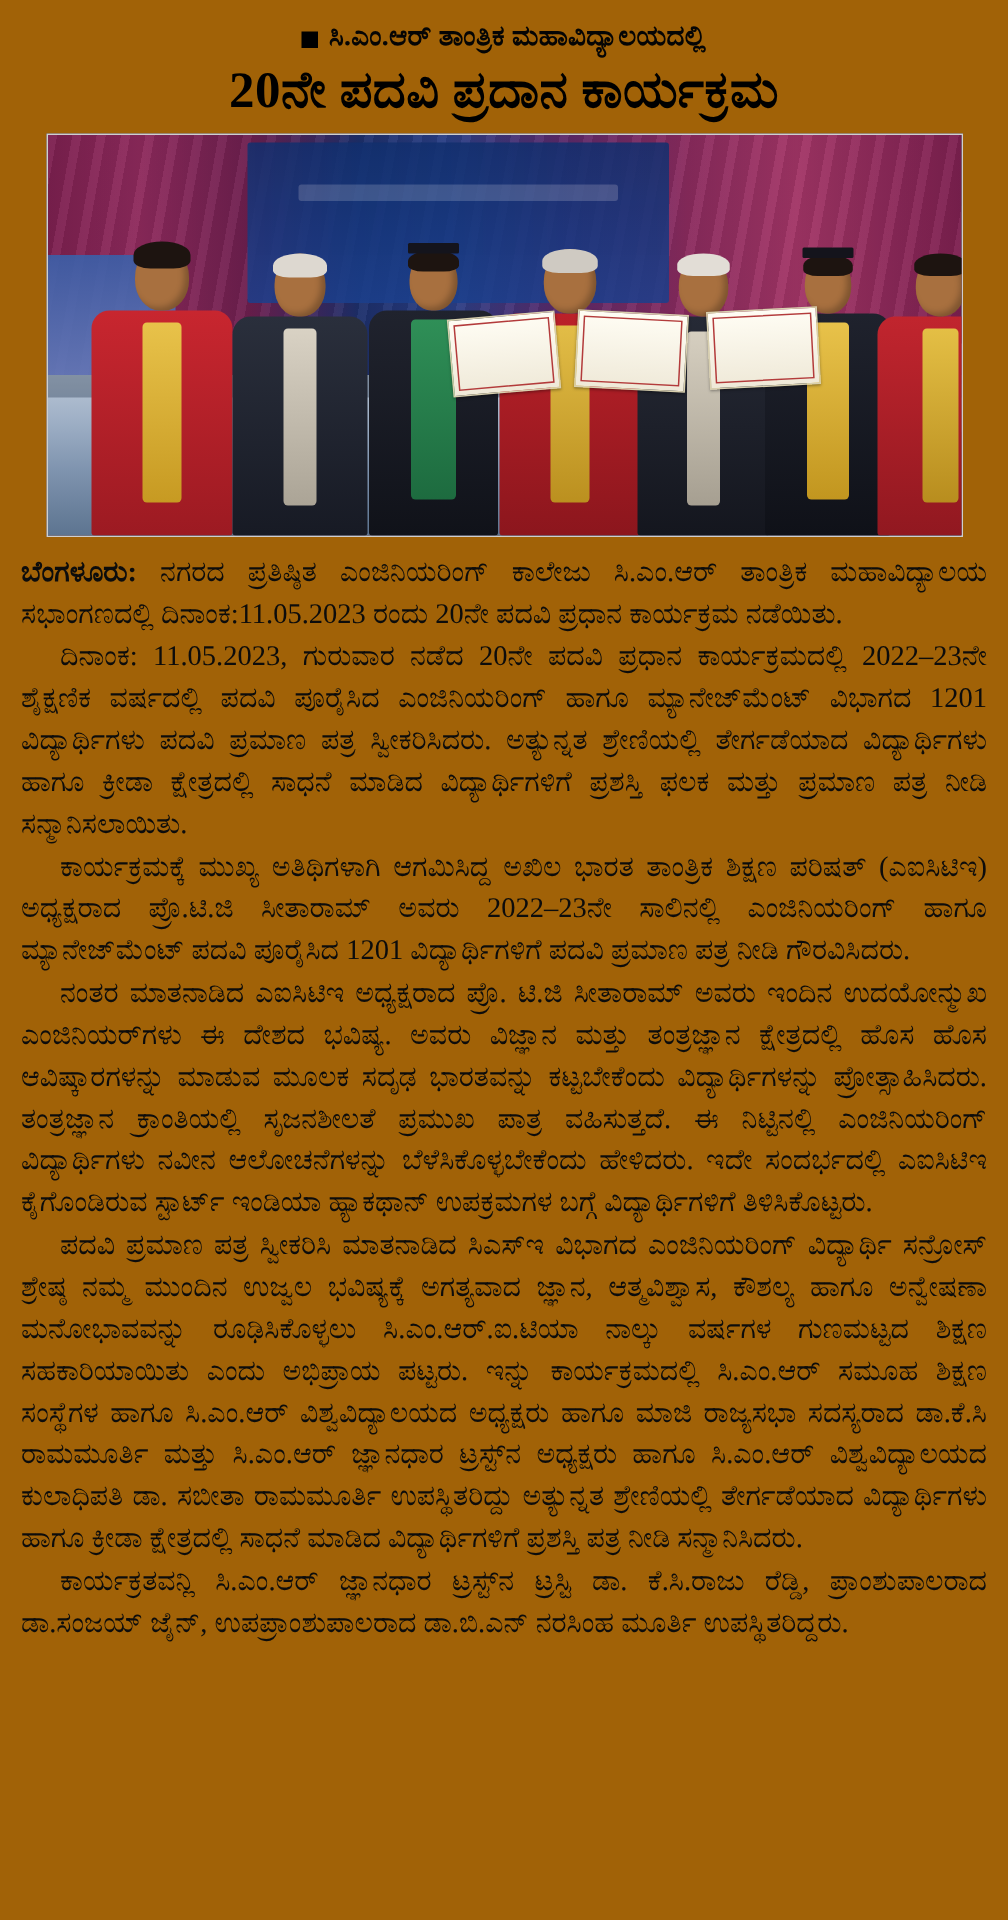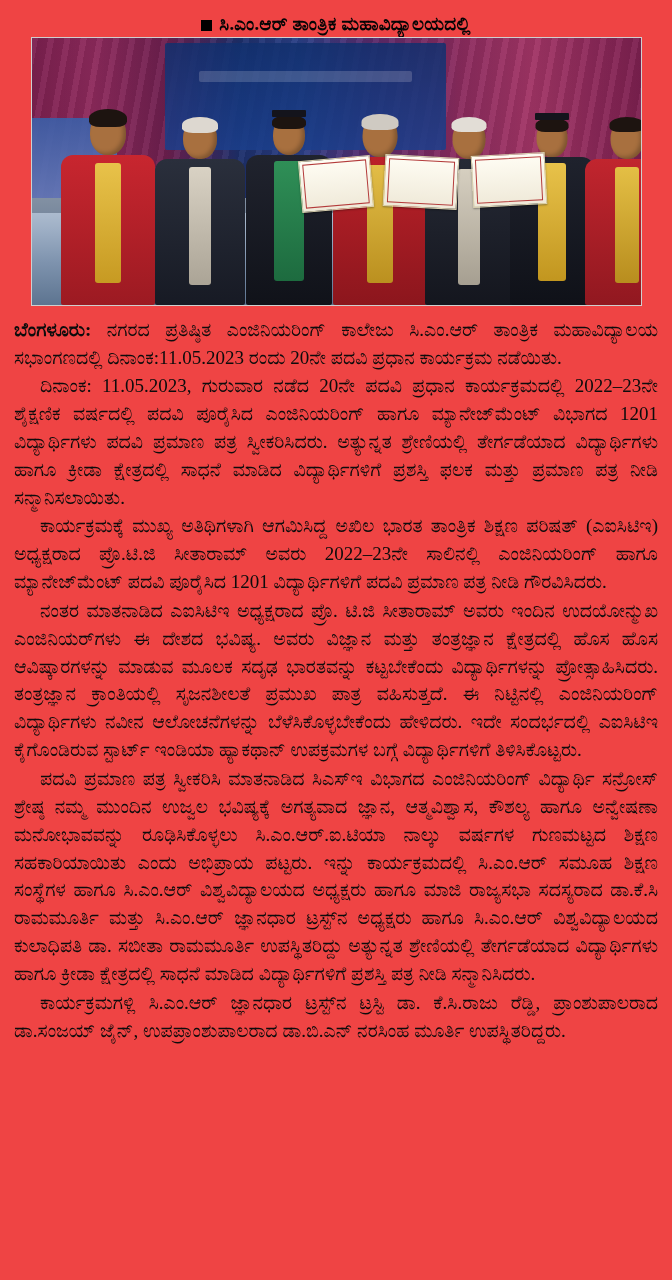--- a/index.html
+++ b/index.html
@@ -13,21 +13,21 @@
     font-family: "Liberation Sans", sans-serif;
     color: #111;
     overflow: hidden;
   }
   .page {
     width: 672px;
     height: 1280px;
     box-sizing: border-box;
     padding: 10px 14px 6px 14px;
     position: relative;
-    background: #ef4444;
+    background: #a16207;
   }
 
   
   .kicker-row {
     display: flex;
     align-items: center;
     justify-content: center;
     gap: 7px;
     margin-top: 4px;
     margin-bottom: 2px;
@@ -214,20 +214,21 @@
 </head>
 <body>
 
 <div class="page">
 
   <div class="kicker-row">
     <span class="kicker-bullet"></span>
     <span class="kicker-text">ಸಿ.ಎಂ.ಆರ್ ತಾಂತ್ರಿಕ ಮಹಾವಿದ್ಯಾಲಯದಲ್ಲಿ</span>
   </div>
 
+  <h1 class="headline">20ನೇ ಪದವಿ ಪ್ರದಾನ ಕಾರ್ಯಕ್ರಮ</h1>
 
   <div class="photo-wrap">
     <div class="photo">
       <div class="bg-drape"></div>
       <div class="bg-banner"></div>
       <div class="bg-lowerleft"></div>
       <div class="bg-rail"></div>
       <div class="bg-stage"></div>
 
       <div class="person" style="left:28px;width:96px;height:200px;">
@@ -289,16 +290,16 @@
 
   <div class="body-text">
     <p class="first">
       <span class="dateline">ಬೆಂಗಳೂರು:</span>
       <span>ನಗರದ ಪ್ರತಿಷ್ಠಿತ ಎಂಜಿನಿಯರಿಂಗ್ ಕಾಲೇಜು ಸಿ.ಎಂ.ಆರ್ ತಾಂತ್ರಿಕ ಮಹಾವಿದ್ಯಾಲಯ ಸಭಾಂಗಣದಲ್ಲಿ ದಿನಾಂಕ:11.05.2023 ರಂದು 20ನೇ ಪದವಿ ಪ್ರಧಾನ ಕಾರ್ಯಕ್ರಮ ನಡೆಯಿತು.</span>
     </p>
     <p>ದಿನಾಂಕ: 11.05.2023, ಗುರುವಾರ ನಡೆದ 20ನೇ ಪದವಿ ಪ್ರಧಾನ ಕಾರ್ಯಕ್ರಮದಲ್ಲಿ 2022–23ನೇ ಶೈಕ್ಷಣಿಕ ವರ್ಷದಲ್ಲಿ ಪದವಿ ಪೂರೈಸಿದ ಎಂಜಿನಿಯರಿಂಗ್ ಹಾಗೂ ಮ್ಯಾನೇಜ್‌ಮೆಂಟ್ ವಿಭಾಗದ 1201 ವಿದ್ಯಾರ್ಥಿಗಳು ಪದವಿ ಪ್ರಮಾಣ ಪತ್ರ ಸ್ವೀಕರಿಸಿದರು. ಅತ್ಯುನ್ನತ ಶ್ರೇಣಿಯಲ್ಲಿ ತೇರ್ಗಡೆಯಾದ ವಿದ್ಯಾರ್ಥಿಗಳು ಹಾಗೂ ಕ್ರೀಡಾ ಕ್ಷೇತ್ರದಲ್ಲಿ ಸಾಧನೆ ಮಾಡಿದ ವಿದ್ಯಾರ್ಥಿಗಳಿಗೆ ಪ್ರಶಸ್ತಿ ಫಲಕ ಮತ್ತು ಪ್ರಮಾಣ ಪತ್ರ ನೀಡಿ ಸನ್ಮಾನಿಸಲಾಯಿತು.</p>
     <p>ಕಾರ್ಯಕ್ರಮಕ್ಕೆ ಮುಖ್ಯ ಅತಿಥಿಗಳಾಗಿ ಆಗಮಿಸಿದ್ದ ಅಖಿಲ ಭಾರತ ತಾಂತ್ರಿಕ ಶಿಕ್ಷಣ ಪರಿಷತ್ (ಎಐಸಿಟಿಇ) ಅಧ್ಯಕ್ಷರಾದ ಪ್ರೊ.ಟಿ.ಜಿ ಸೀತಾರಾಮ್ ಅವರು 2022–23ನೇ ಸಾಲಿನಲ್ಲಿ ಎಂಜಿನಿಯರಿಂಗ್ ಹಾಗೂ ಮ್ಯಾನೇಜ್‌ಮೆಂಟ್ ಪದವಿ ಪೂರೈಸಿದ 1201 ವಿದ್ಯಾರ್ಥಿಗಳಿಗೆ ಪದವಿ ಪ್ರಮಾಣ ಪತ್ರ ನೀಡಿ ಗೌರವಿಸಿದರು.</p>
     <p>ನಂತರ ಮಾತನಾಡಿದ ಎಐಸಿಟಿಇ ಅಧ್ಯಕ್ಷರಾದ ಪ್ರೊ. ಟಿ.ಜಿ ಸೀತಾರಾಮ್ ಅವರು ಇಂದಿನ ಉದಯೋನ್ಮುಖ ಎಂಜಿನಿಯರ್‌ಗಳು ಈ ದೇಶದ ಭವಿಷ್ಯ. ಅವರು ವಿಜ್ಞಾನ ಮತ್ತು ತಂತ್ರಜ್ಞಾನ ಕ್ಷೇತ್ರದಲ್ಲಿ ಹೊಸ ಹೊಸ ಆವಿಷ್ಕಾರಗಳನ್ನು ಮಾಡುವ ಮೂಲಕ ಸದೃಢ ಭಾರತವನ್ನು ಕಟ್ಟಬೇಕೆಂದು ವಿದ್ಯಾರ್ಥಿಗಳನ್ನು ಪ್ರೋತ್ಸಾಹಿಸಿದರು. ತಂತ್ರಜ್ಞಾನ ಕ್ರಾಂತಿಯಲ್ಲಿ ಸೃಜನಶೀಲತೆ ಪ್ರಮುಖ ಪಾತ್ರ ವಹಿಸುತ್ತದೆ. ಈ ನಿಟ್ಟಿನಲ್ಲಿ ಎಂಜಿನಿಯರಿಂಗ್ ವಿದ್ಯಾರ್ಥಿಗಳು ನವೀನ ಆಲೋಚನೆಗಳನ್ನು ಬೆಳೆಸಿಕೊಳ್ಳಬೇಕೆಂದು ಹೇಳಿದರು. ಇದೇ ಸಂದರ್ಭದಲ್ಲಿ ಎಐಸಿಟಿಇ ಕೈಗೊಂಡಿರುವ ಸ್ಟಾರ್ಟ್ ಇಂಡಿಯಾ ಹ್ಯಾಕಥಾನ್ ಉಪಕ್ರಮಗಳ ಬಗ್ಗೆ ವಿದ್ಯಾರ್ಥಿಗಳಿಗೆ ತಿಳಿಸಿಕೊಟ್ಟರು.</p>
     <p>ಪದವಿ ಪ್ರಮಾಣ ಪತ್ರ ಸ್ವೀಕರಿಸಿ ಮಾತನಾಡಿದ ಸಿಎಸ್‌ಇ ವಿಭಾಗದ ಎಂಜಿನಿಯರಿಂಗ್ ವಿದ್ಯಾರ್ಥಿ ಸನ್ರೋಸ್ ಶ್ರೇಷ್ಠ ನಮ್ಮ ಮುಂದಿನ ಉಜ್ವಲ ಭವಿಷ್ಯಕ್ಕೆ ಅಗತ್ಯವಾದ ಜ್ಞಾನ, ಆತ್ಮವಿಶ್ವಾಸ, ಕೌಶಲ್ಯ ಹಾಗೂ ಅನ್ವೇಷಣಾ ಮನೋಭಾವವನ್ನು ರೂಢಿಸಿಕೊಳ್ಳಲು ಸಿ.ಎಂ.ಆರ್.ಐ.ಟಿಯಾ ನಾಲ್ಕು ವರ್ಷಗಳ ಗುಣಮಟ್ಟದ ಶಿಕ್ಷಣ ಸಹಕಾರಿಯಾಯಿತು ಎಂದು ಅಭಿಪ್ರಾಯ ಪಟ್ಟರು. ಇನ್ನು ಕಾರ್ಯಕ್ರಮದಲ್ಲಿ ಸಿ.ಎಂ.ಆರ್ ಸಮೂಹ ಶಿಕ್ಷಣ ಸಂಸ್ಥೆಗಳ ಹಾಗೂ ಸಿ.ಎಂ.ಆರ್ ವಿಶ್ವವಿದ್ಯಾಲಯದ ಅಧ್ಯಕ್ಷರು ಹಾಗೂ ಮಾಜಿ ರಾಜ್ಯಸಭಾ ಸದಸ್ಯರಾದ ಡಾ.ಕೆ.ಸಿ ರಾಮಮೂರ್ತಿ ಮತ್ತು ಸಿ.ಎಂ.ಆರ್ ಜ್ಞಾನಧಾರ ಟ್ರಸ್ಟ್‌ನ ಅಧ್ಯಕ್ಷರು ಹಾಗೂ ಸಿ.ಎಂ.ಆರ್ ವಿಶ್ವವಿದ್ಯಾಲಯದ ಕುಲಾಧಿಪತಿ ಡಾ. ಸಬೀತಾ ರಾಮಮೂರ್ತಿ ಉಪಸ್ಥಿತರಿದ್ದು ಅತ್ಯುನ್ನತ ಶ್ರೇಣಿಯಲ್ಲಿ ತೇರ್ಗಡೆಯಾದ ವಿದ್ಯಾರ್ಥಿಗಳು ಹಾಗೂ ಕ್ರೀಡಾ ಕ್ಷೇತ್ರದಲ್ಲಿ ಸಾಧನೆ ಮಾಡಿದ ವಿದ್ಯಾರ್ಥಿಗಳಿಗೆ ಪ್ರಶಸ್ತಿ ಪತ್ರ ನೀಡಿ ಸನ್ಮಾನಿಸಿದರು.</p>
-    <p>ಕಾರ್ಯಕ್ರಮಗಳ್ಲಿ ಸಿ.ಎಂ.ಆರ್ ಜ್ಞಾನಧಾರ ಟ್ರಸ್ಟ್‌ನ ಟ್ರಸ್ಟಿ ಡಾ. ಕೆ.ಸಿ.ರಾಜು ರೆಡ್ಡಿ, ಪ್ರಾಂಶುಪಾಲರಾದ ಡಾ.ಸಂಜಯ್ ಜೈನ್, ಉಪಪ್ರಾಂಶುಪಾಲರಾದ ಡಾ.ಬಿ.ಎನ್ ನರಸಿಂಹ ಮೂರ್ತಿ ಉಪಸ್ಥಿತರಿದ್ದರು.</p>
+    <p>ಕಾರ್ಯಕ್ರತವನ್ಲಿ ಸಿ.ಎಂ.ಆರ್ ಜ್ಞಾನಧಾರ ಟ್ರಸ್ಟ್‌ನ ಟ್ರಸ್ಟಿ ಡಾ. ಕೆ.ಸಿ.ರಾಜು ರೆಡ್ಡಿ, ಪ್ರಾಂಶುಪಾಲರಾದ ಡಾ.ಸಂಜಯ್ ಜೈನ್, ಉಪಪ್ರಾಂಶುಪಾಲರಾದ ಡಾ.ಬಿ.ಎನ್ ನರಸಿಂಹ ಮೂರ್ತಿ ಉಪಸ್ಥಿತರಿದ್ದರು.</p>
   </div>
 
 </div>
 
 </body></html>

